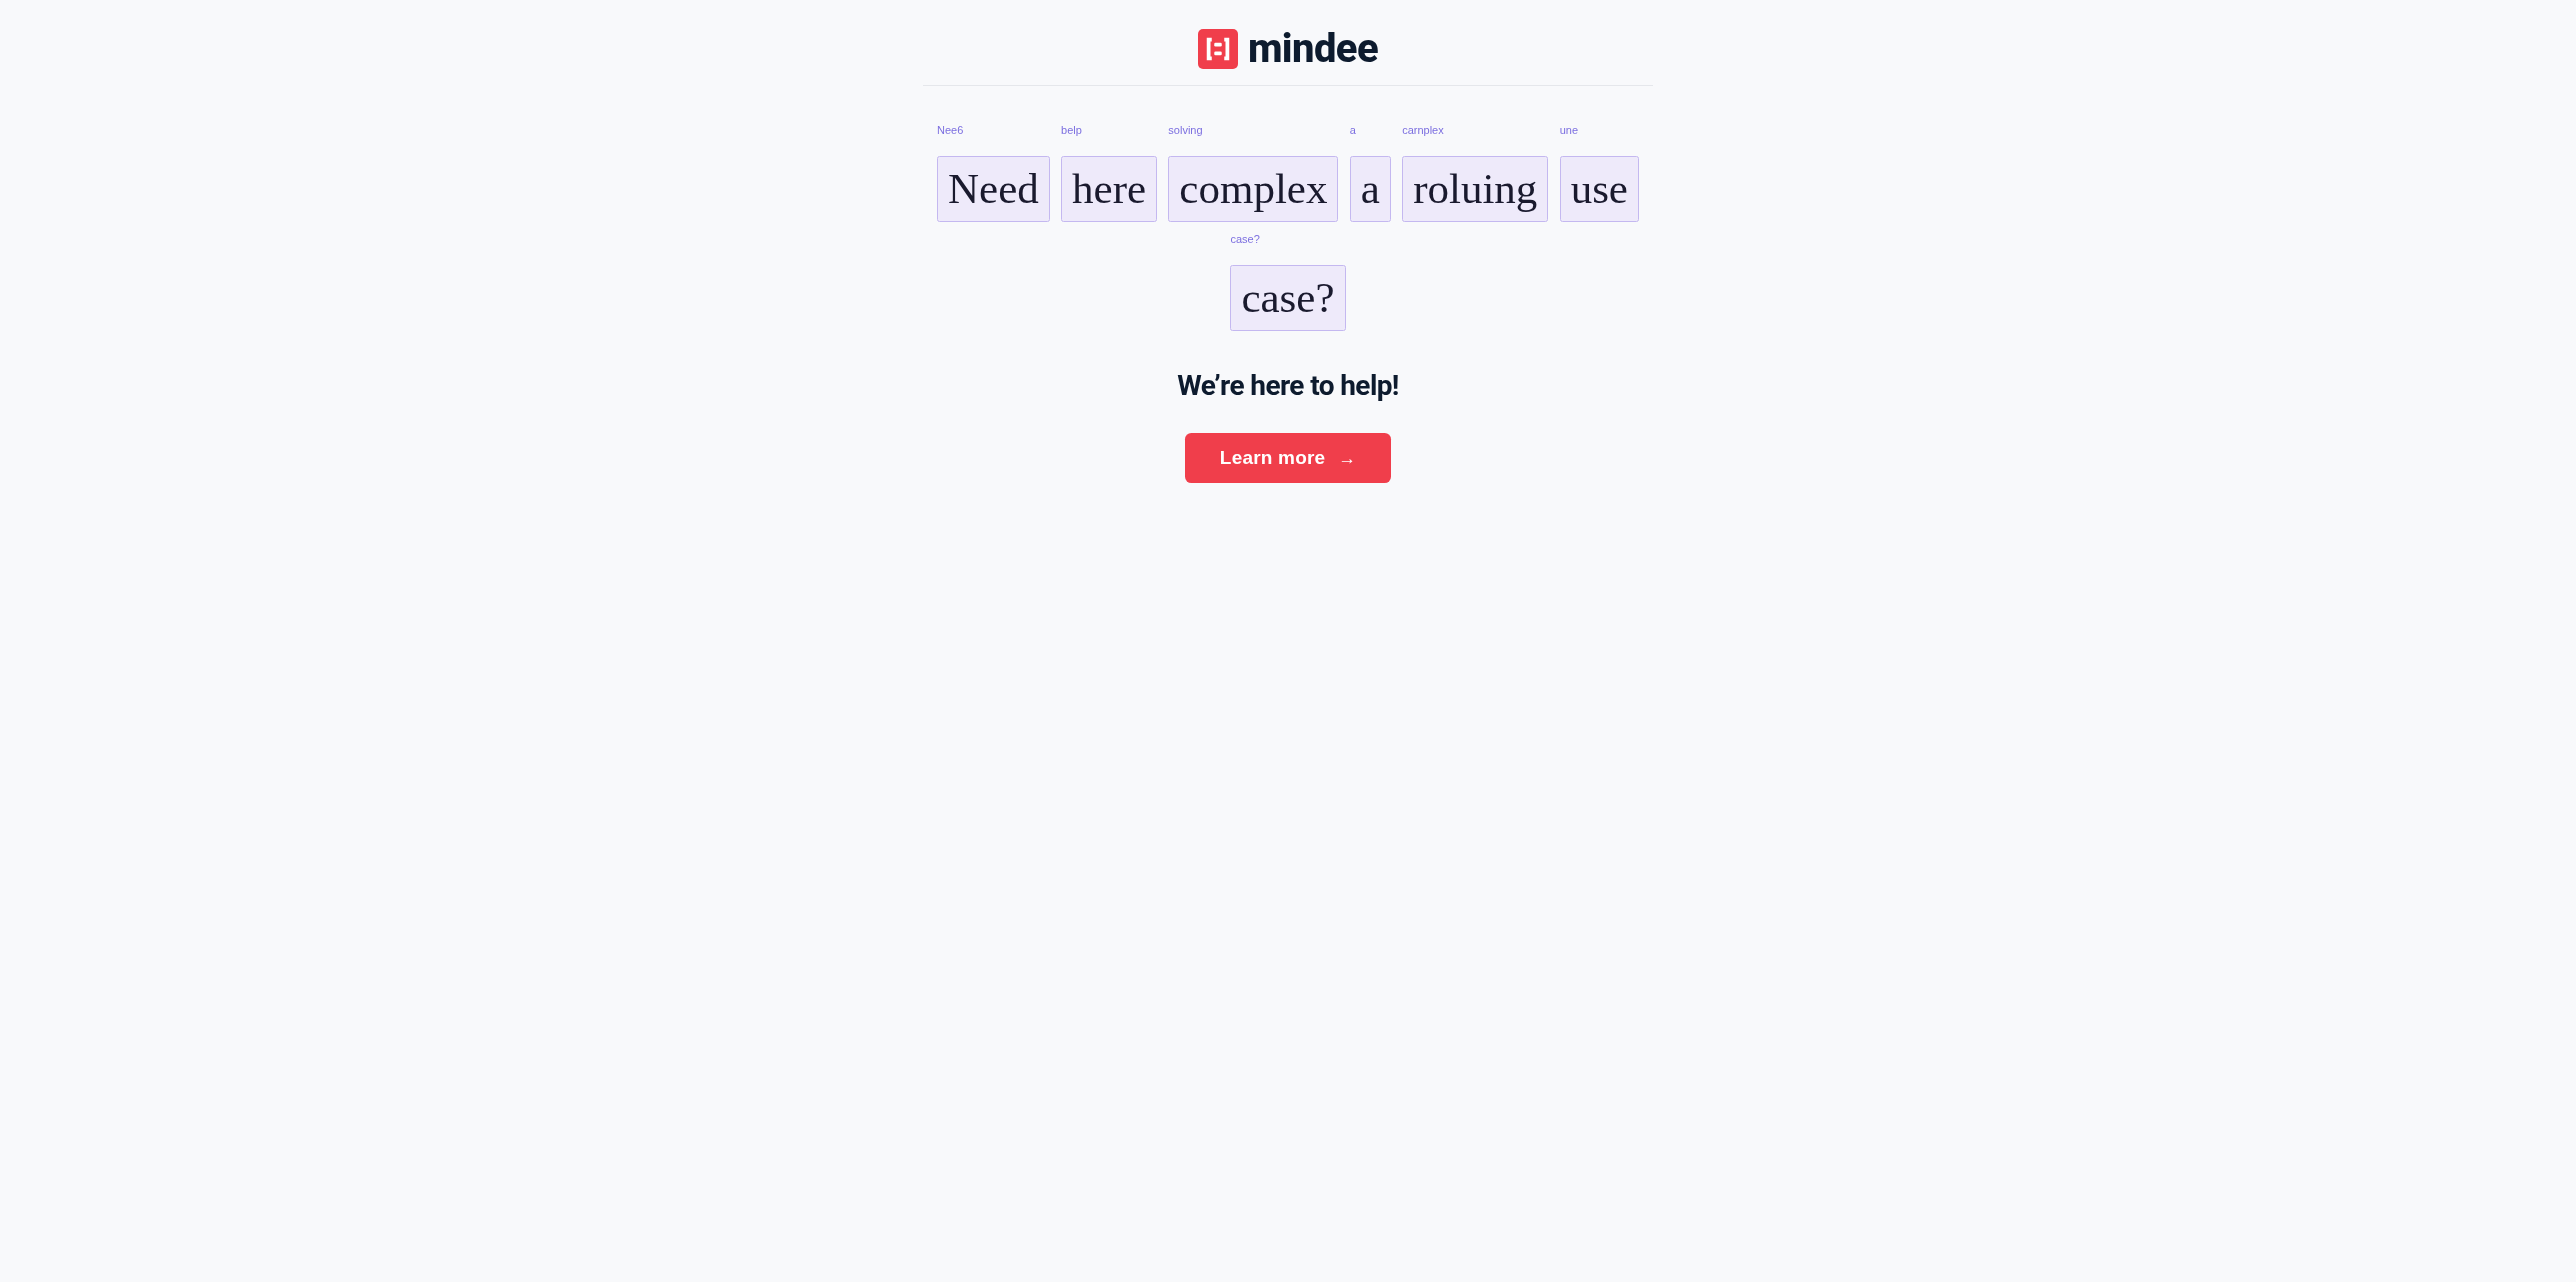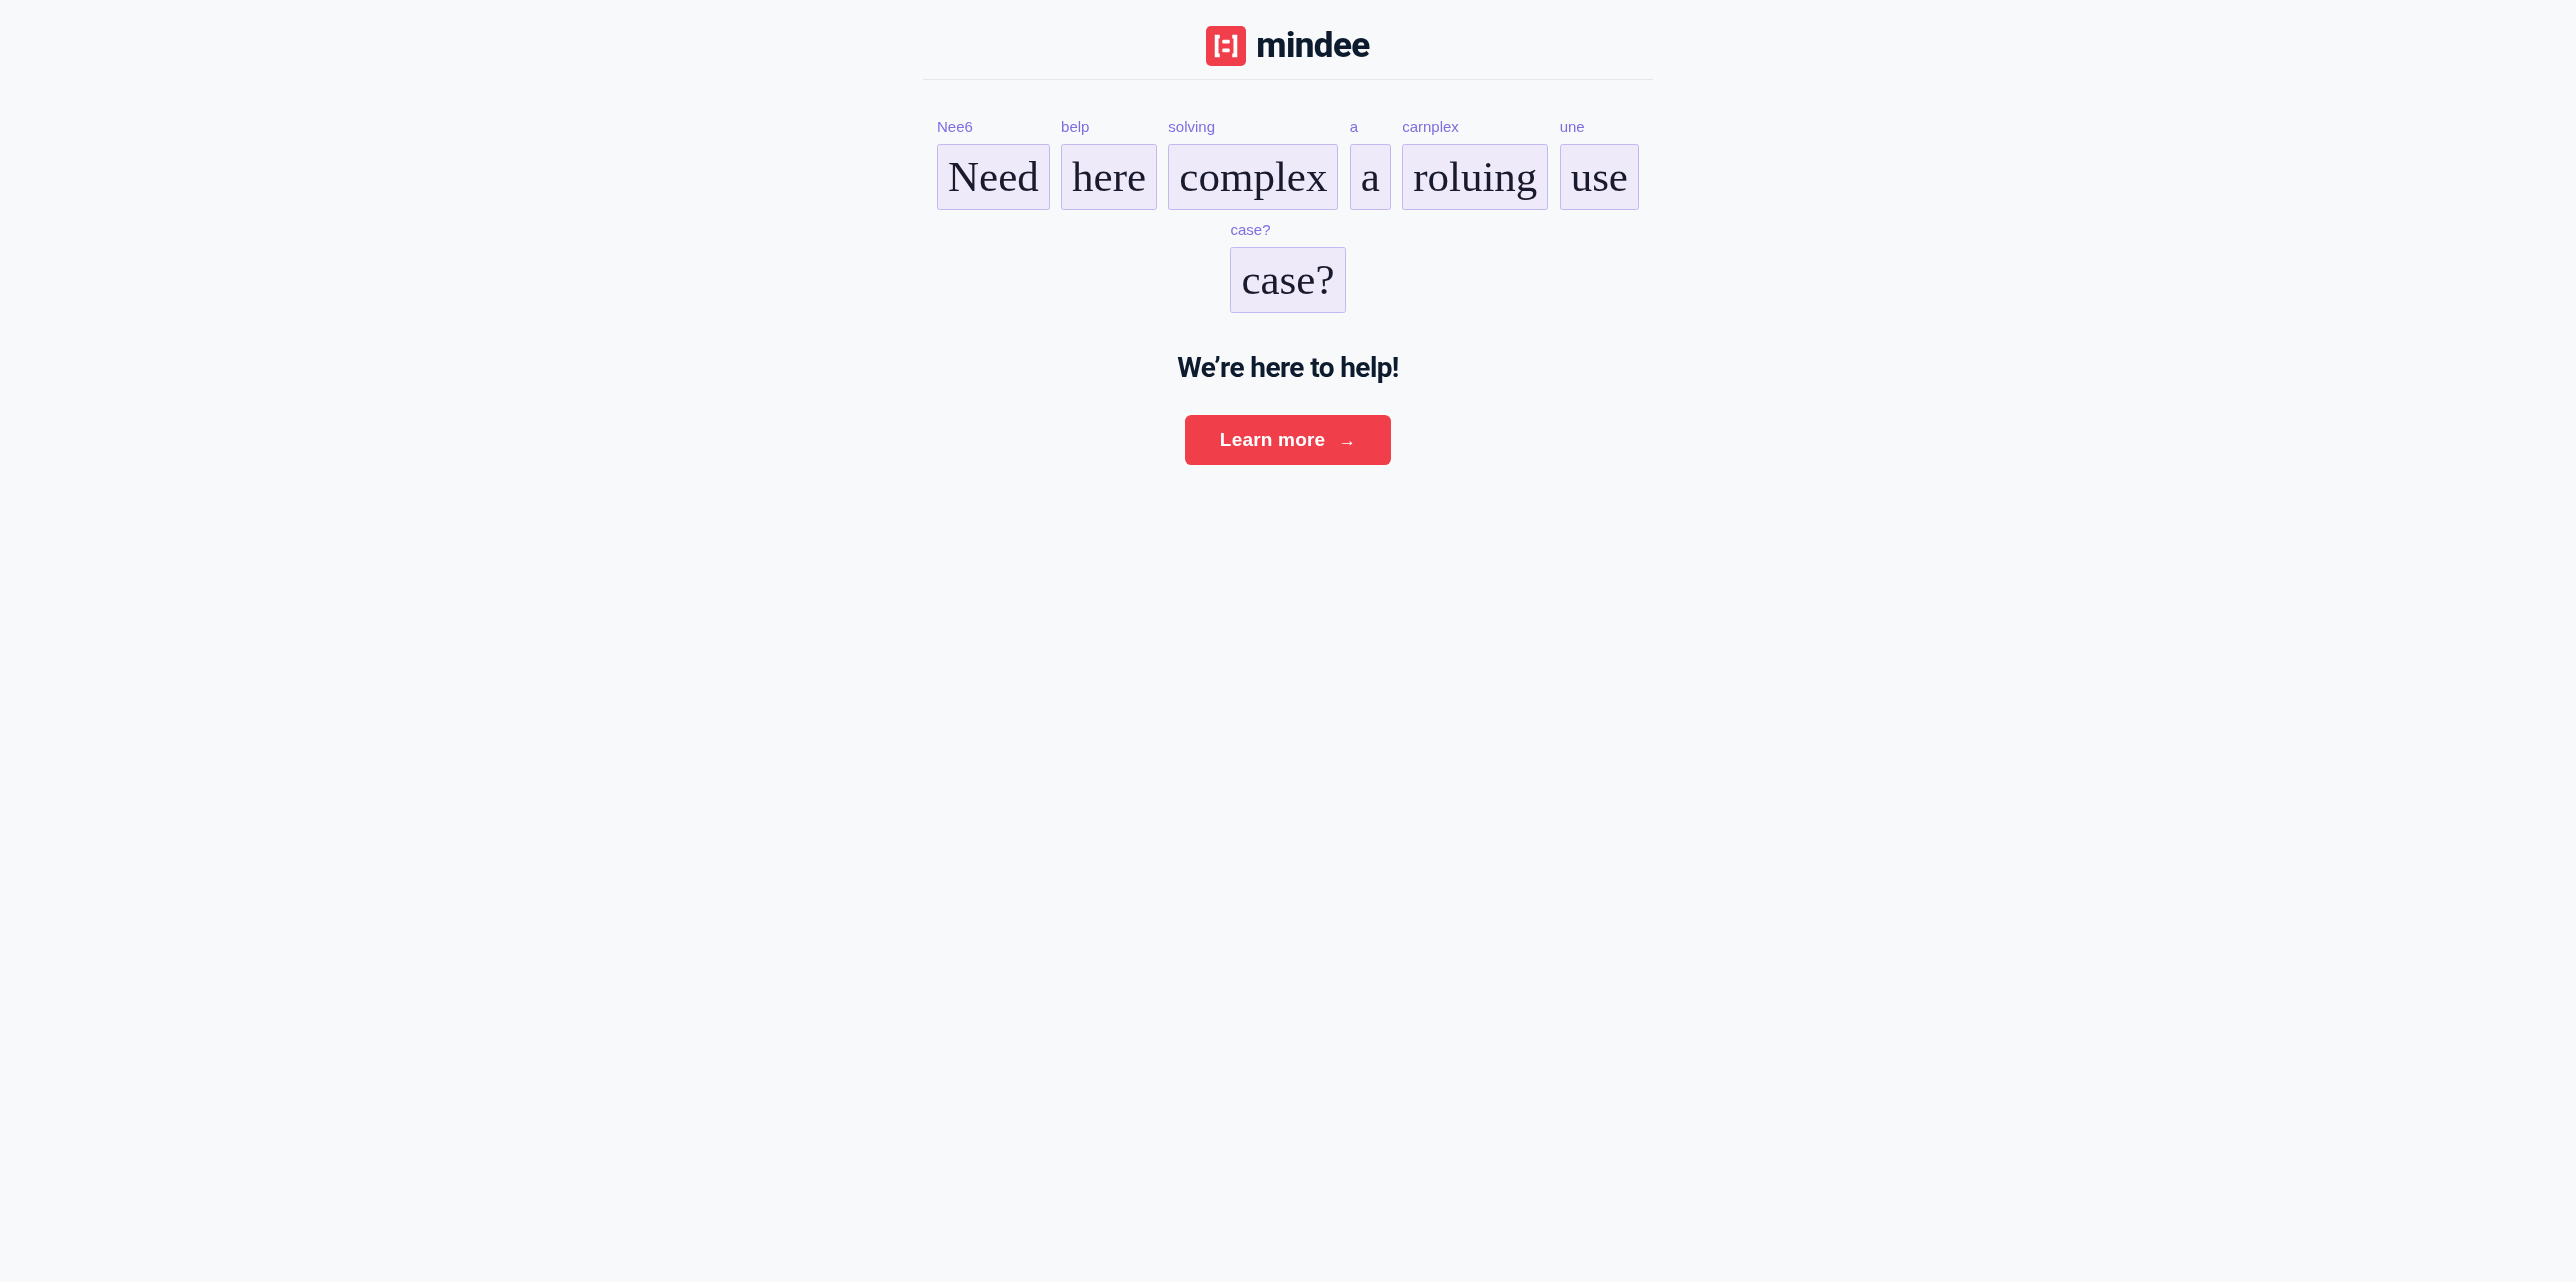--- a/index.html
+++ b/index.html
@@ -39,21 +39,21 @@
       border-bottom: 0.6px solid #e5e7eb;
     }
 
     .logo-icon {
       width: 40px;
       height: 40px;
       flex-shrink: 0;
     }
 
     .logo-text {
-      font-size: 35px;
+      font-size: 40px;
       font-weight: 800;
       color: #0d1b2e;
       letter-spacing: -0.6px;
     }
 
     
     .handwriting-section {
       display: flex;
       align-items: flex-start;
       gap: 11.3px;
@@ -63,23 +63,23 @@
       width: 100%;
     }
 
     .word-block {
       display: flex;
       flex-direction: column;
       align-items: flex-start;
     }
 
     .word-label {
-      font-size: 15px;
+      font-size: 11px;
       color: #7c6fe0;
-      margin-bottom: 9px;
+      margin-bottom: 20px;
       font-family: -apple-system, BlinkMacSystemFont, sans-serif;
       font-weight: 400;
     }
 
     .word-box {
       background: #eeeafa;
       border: 0.9px solid #c4b8f0;
       border-radius: 2.5px;
       padding: 6.3px 10px;
       font-family: 'Brush Script MT', 'Segoe Script', cursive;

